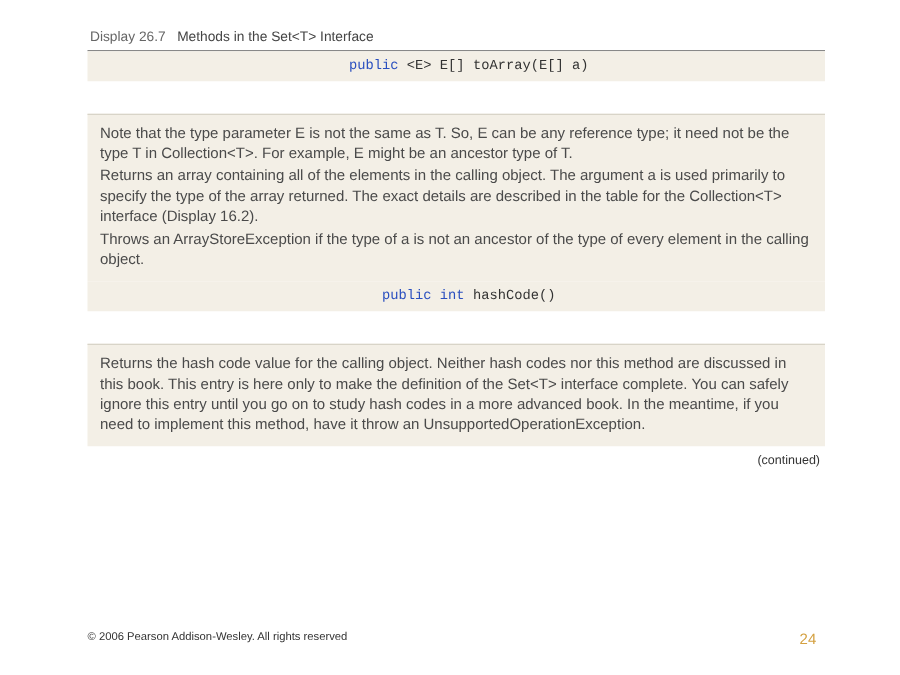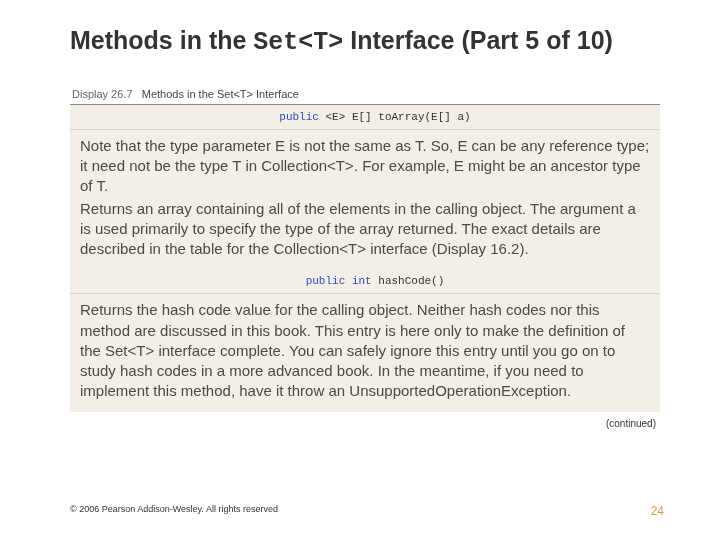--- a/index.html
+++ b/index.html
@@ -46,70 +46,69 @@
     padding: 6px 8px 6px 28px;
     font-family: Liberation Mono, monospace;
     font-size: 11px;
     color: #333333;
     text-align: center;
   }
   .sig-box .kw { color: #2a4fbf; }
   .desc-box {
     background: #f3efe6;
     padding: 6px 10px 8px 10px;
-    font-size: 15px;
+    font-size: 12px;
     line-height: 1.35;
     color: #4a4a4a;
     border-top: 1px solid #d8d4c8;
+    margin-top: 26px;
   }
   .desc-box p { margin-bottom: 2px; }
   .continued {
     text-align: right;
     font-size: 10px;
     color: #333333;
     margin-top: 6px;
     padding-right: 4px;
   }
   .footer {
     position: absolute;
     bottom: 22px;
     left: 70px;
-    right: 56px;
+    right: 67px;
     display: flex;
     justify-content: space-between;
     font-size: 9px;
     color: #333333;
   }
   .page-num {
     color: #d4a040;
     font-size: 12px;
     margin-left: 44px;
   }
 </style>
 </head>
 <body>
 
 <div class="slide">
-  <h1 class="title">
-    <span>Methods in the </span><span class="mono">Set&lt;T&gt;</span><span> Interface (Part 5 of 10)</span>
-  </h1>
 
   <div class="display-header">
     <span class="disp-label">Display 26.7</span>
     &nbsp;
     <span class="disp-title">Methods in the Set&lt;T&gt; Interface</span>
   </div>
   <div class="hr-line"></div>
 
   <div class="sig-box">
     <span class="kw">public</span><span> &lt;E&gt; E[] toArray(E[] a)</span>
   </div>
   <div class="desc-box">
     <p>Note that the type parameter E is not the same as T. So, E can be any reference type; it need not be the type T in Collection&lt;T&gt;. For example, E might be an ancestor type of T.</p>
     <p>Returns an array containing all of the elements in the calling object. The argument a is used primarily to specify the type of the array returned. The exact details are described in the table for the Collection&lt;T&gt; interface (Display 16.2).</p>
+    <p>Throws an ArrayStoreException if the type of a is not an ancestor of the type of every element in the calling object.</p>
   </div>
 
   <div class="sig-box">
     <span class="kw">public</span>&nbsp;<span class="kw">int</span><span> hashCode()</span>
   </div>
   <div class="desc-box">
     <p>Returns the hash code value for the calling object. Neither hash codes nor this method are discussed in this book. This entry is here only to make the definition of the Set&lt;T&gt; interface complete. You can safely ignore this entry until you go on to study hash codes in a more advanced book. In the meantime, if you need to implement this method, have it throw an UnsupportedOperationException.</p>
   </div>
 
   <div class="continued">(continued)</div>

